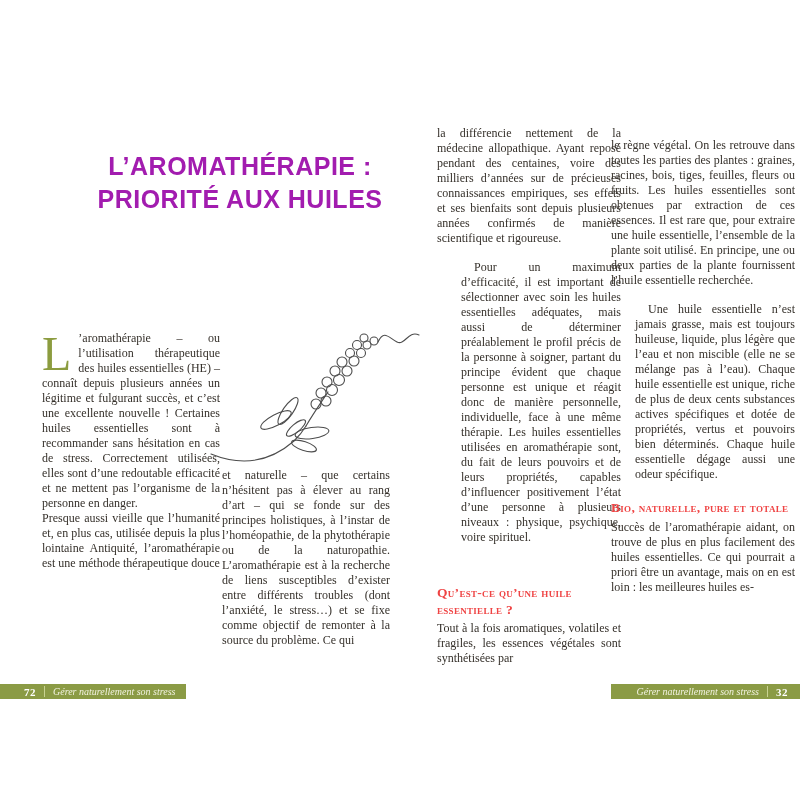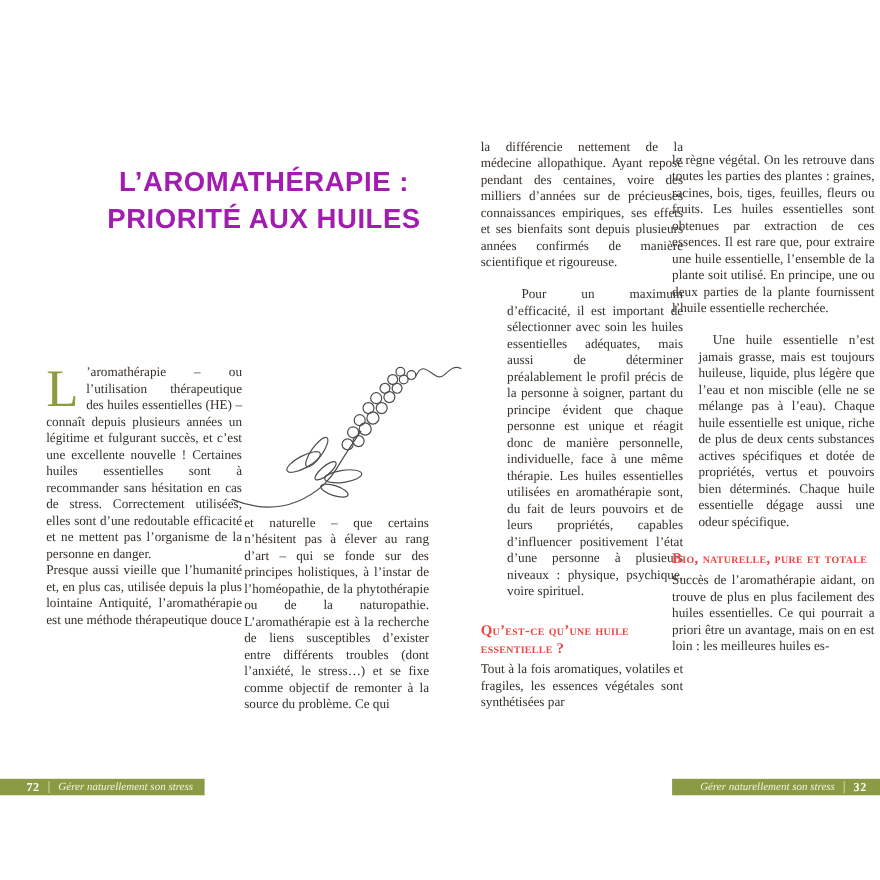--- a/index.html
+++ b/index.html
@@ -13,32 +13,32 @@
     font-size:25px;line-height:33px;color:#a21caf;letter-spacing:.5px;
   }
   .chapter-title span{display:block;}
   .col{position:absolute;font-size:12px;line-height:15px;text-align:justify;hyphens:auto;}
   .col p{margin:0;}
   .col p.spaced{margin-top:14px;text-indent:13px;margin-left:24px;}
   .subhead{
     font-size:13.5px;line-height:16.5px;font-weight:bold;font-variant:small-caps;
     color:#ef4444;margin:18px 0 3px 0;letter-spacing:.3px;text-align:left;
   }
-  .subhead.tall{margin-top:20px;}
+  .subhead.tall{margin-top:40px;}
   .dropcap{
     float:left;font-size:48px;line-height:40px;color:#8c9c3f;
     margin:3px 7px 0 0;font-weight:normal;
   }
   .col1{left:42px;top:331px;width:178px;}
   .col2{left:222px;top:468px;width:168px;}
   .col3{left:437px;top:126px;width:184px;}
   .col4{left:611px;top:138px;width:184px;}
   .illustration{position:absolute;left:208px;top:316px;width:217px;height:168px;}
   .band{
-    position:absolute;top:708px;height:15px;background:#8b9b45;color:#ffffff;
+    position:absolute;top:684px;height:15px;background:#8b9b45;color:#ffffff;
     display:flex;align-items:center;font-size:10px;box-sizing:border-box;
   }
   .band-left{left:0;width:186px;padding-left:24px;}
   .band-right{left:611px;width:189px;justify-content:flex-end;padding-right:12px;}
   .band .pnum{font-weight:bold;font-size:11px;letter-spacing:.5px;}
   .band .sep{width:1px;height:11px;background:#c9d392;margin:0 8px;flex:0 0 auto;}
   .band .rt{font-style:italic;color:#f2f3e0;white-space:nowrap;}
 </style>
 </head>
 <body>

